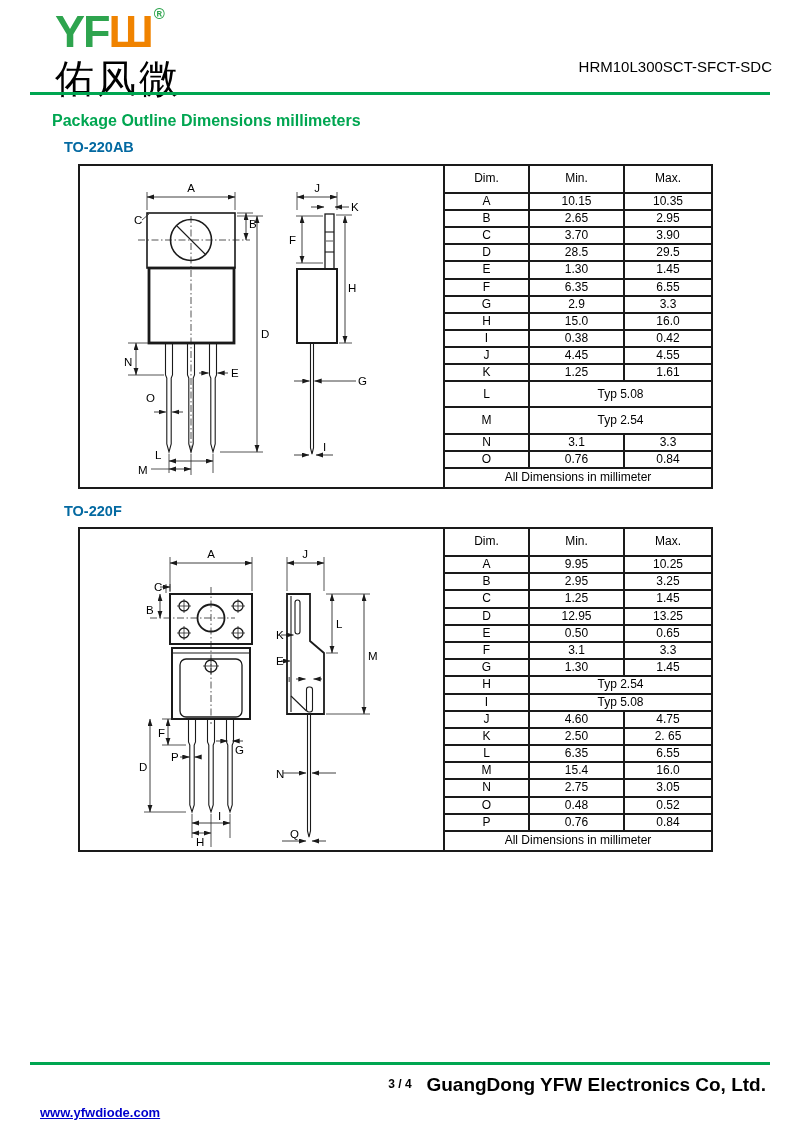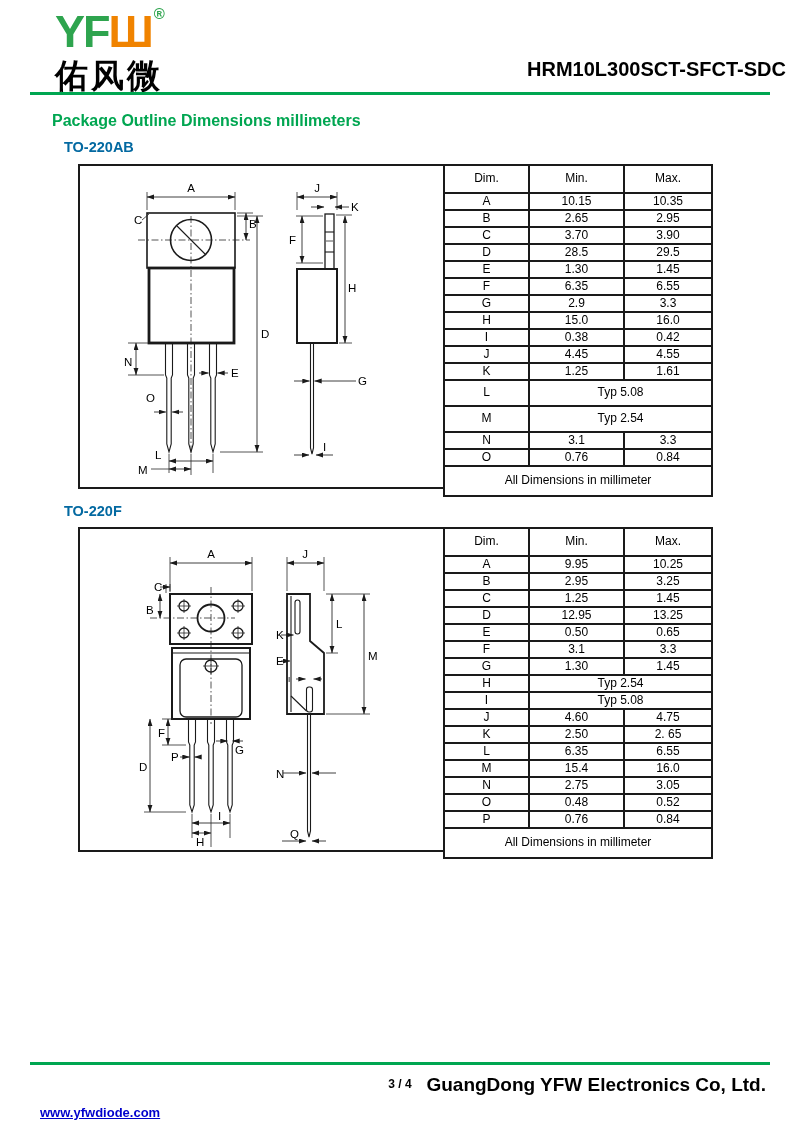--- a/index.html
+++ b/index.html
@@ -6,22 +6,22 @@
   .page{
     position:relative;width:800px;height:1130px;background:#fff;overflow:hidden;
     font-family:"Liberation Sans","DejaVu Sans",sans-serif;color:#111;
   }
   
   .logo{position:absolute;left:55px;top:6px;line-height:1;}
   .logo-top{font-weight:800;font-size:45px;letter-spacing:-2px;white-space:nowrap;}
   .logo-top .yf{color:#2ea44e;}
   .logo-top .uglyph{color:#f08300;}
   .logo-top .reg{color:#2ea44e;font-size:15px;font-weight:700;vertical-align:28px;letter-spacing:0;margin-left:2px;}
-  .logo-cn{font-weight:700;font-size:33px;letter-spacing:3px;margin-top:5px;color:#000;}
-  .part-number{position:absolute;right:14px;top:58px;font-size:20px;font-weight:700;letter-spacing:0px;color:#000;}
+  .logo-cn{font-weight:400;font-size:39px;letter-spacing:3px;margin-top:5px;color:#000;}
+  .part-number{position:absolute;right:28px;top:58px;font-size:15px;font-weight:400;letter-spacing:0px;color:#000;}
   .green-rule{position:absolute;left:30px;right:30px;height:3px;background:#00a651;}
   .rule-top{top:92px;}
   .rule-bottom{top:1062px;}
   .page-title{position:absolute;left:52px;top:112px;font-size:16px;font-weight:700;color:#00a651;}
   .pkg-label{position:absolute;left:64px;font-size:14.5px;font-weight:700;color:#0369a1;}
   .lbl1{top:139px;}
   .lbl2{top:503px;}
   
   .frame{position:absolute;left:78px;width:631px;height:321px;border:2px solid #1a1a1a;background:#fff;}
   .f1{top:164px;}
@@ -33,21 +33,21 @@
     border-collapse:collapse;table-layout:fixed;background:#fff;
     font-size:12px;color:#000;
   }
   table.dim-table th,table.dim-table td{
     border:2px solid #1a1a1a;text-align:center;vertical-align:middle;
     padding:0;font-weight:400;line-height:1.1;
   }
   table.dim-table thead tr{height:28px;}
   table.dim-table tbody tr{height:17px;}
   table.dim-table tbody tr.tall{height:26px;}
-  table.dim-table tfoot tr{height:30px;}
+  table.dim-table tfoot tr{height:20px;}
   col.c1{width:85px;}col.c2{width:95px;}col.c3{width:88px;}
   
   .ol{stroke:#1a1a1a;fill:none;}
   .sw1{stroke-width:1.1;}
   .sw13{stroke-width:1.3;}
   .sw16{stroke-width:1.6;}
   .sw18{stroke-width:1.8;}
   .sw2{stroke-width:2;}
   .sw3{stroke-width:2.8;}
   .dim{stroke:#2a2a2a;stroke-width:0.9;fill:none;}

